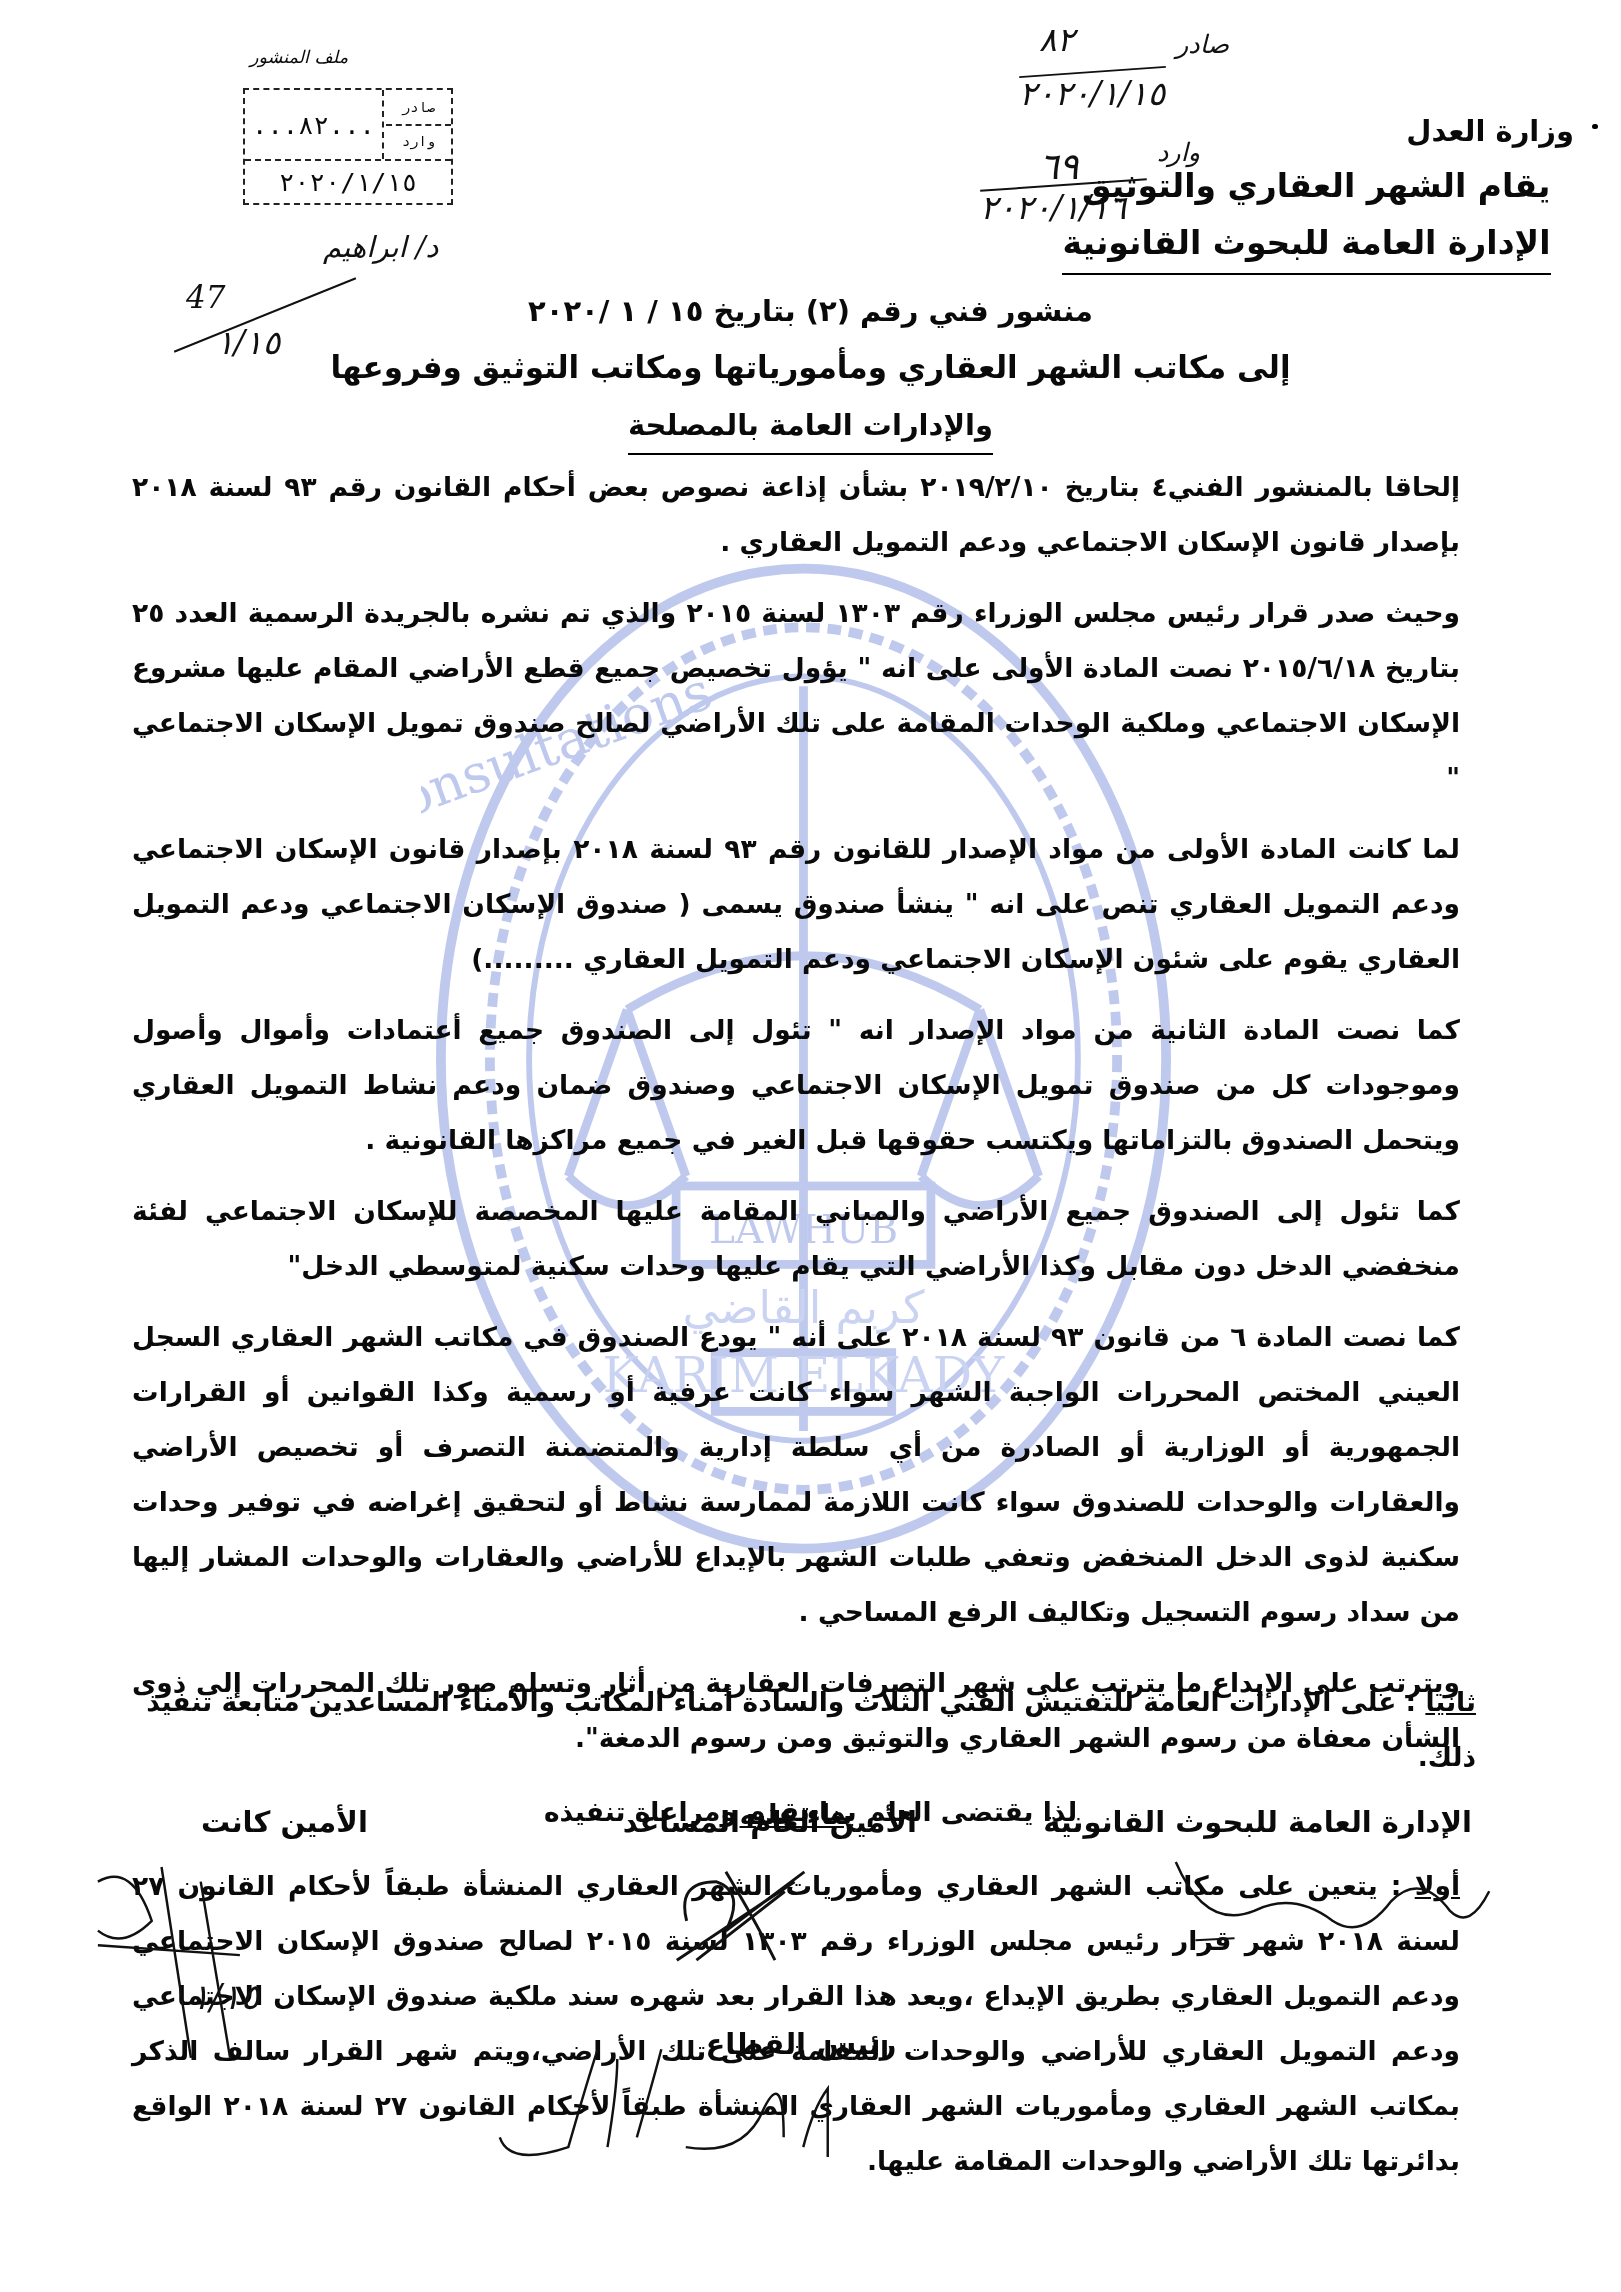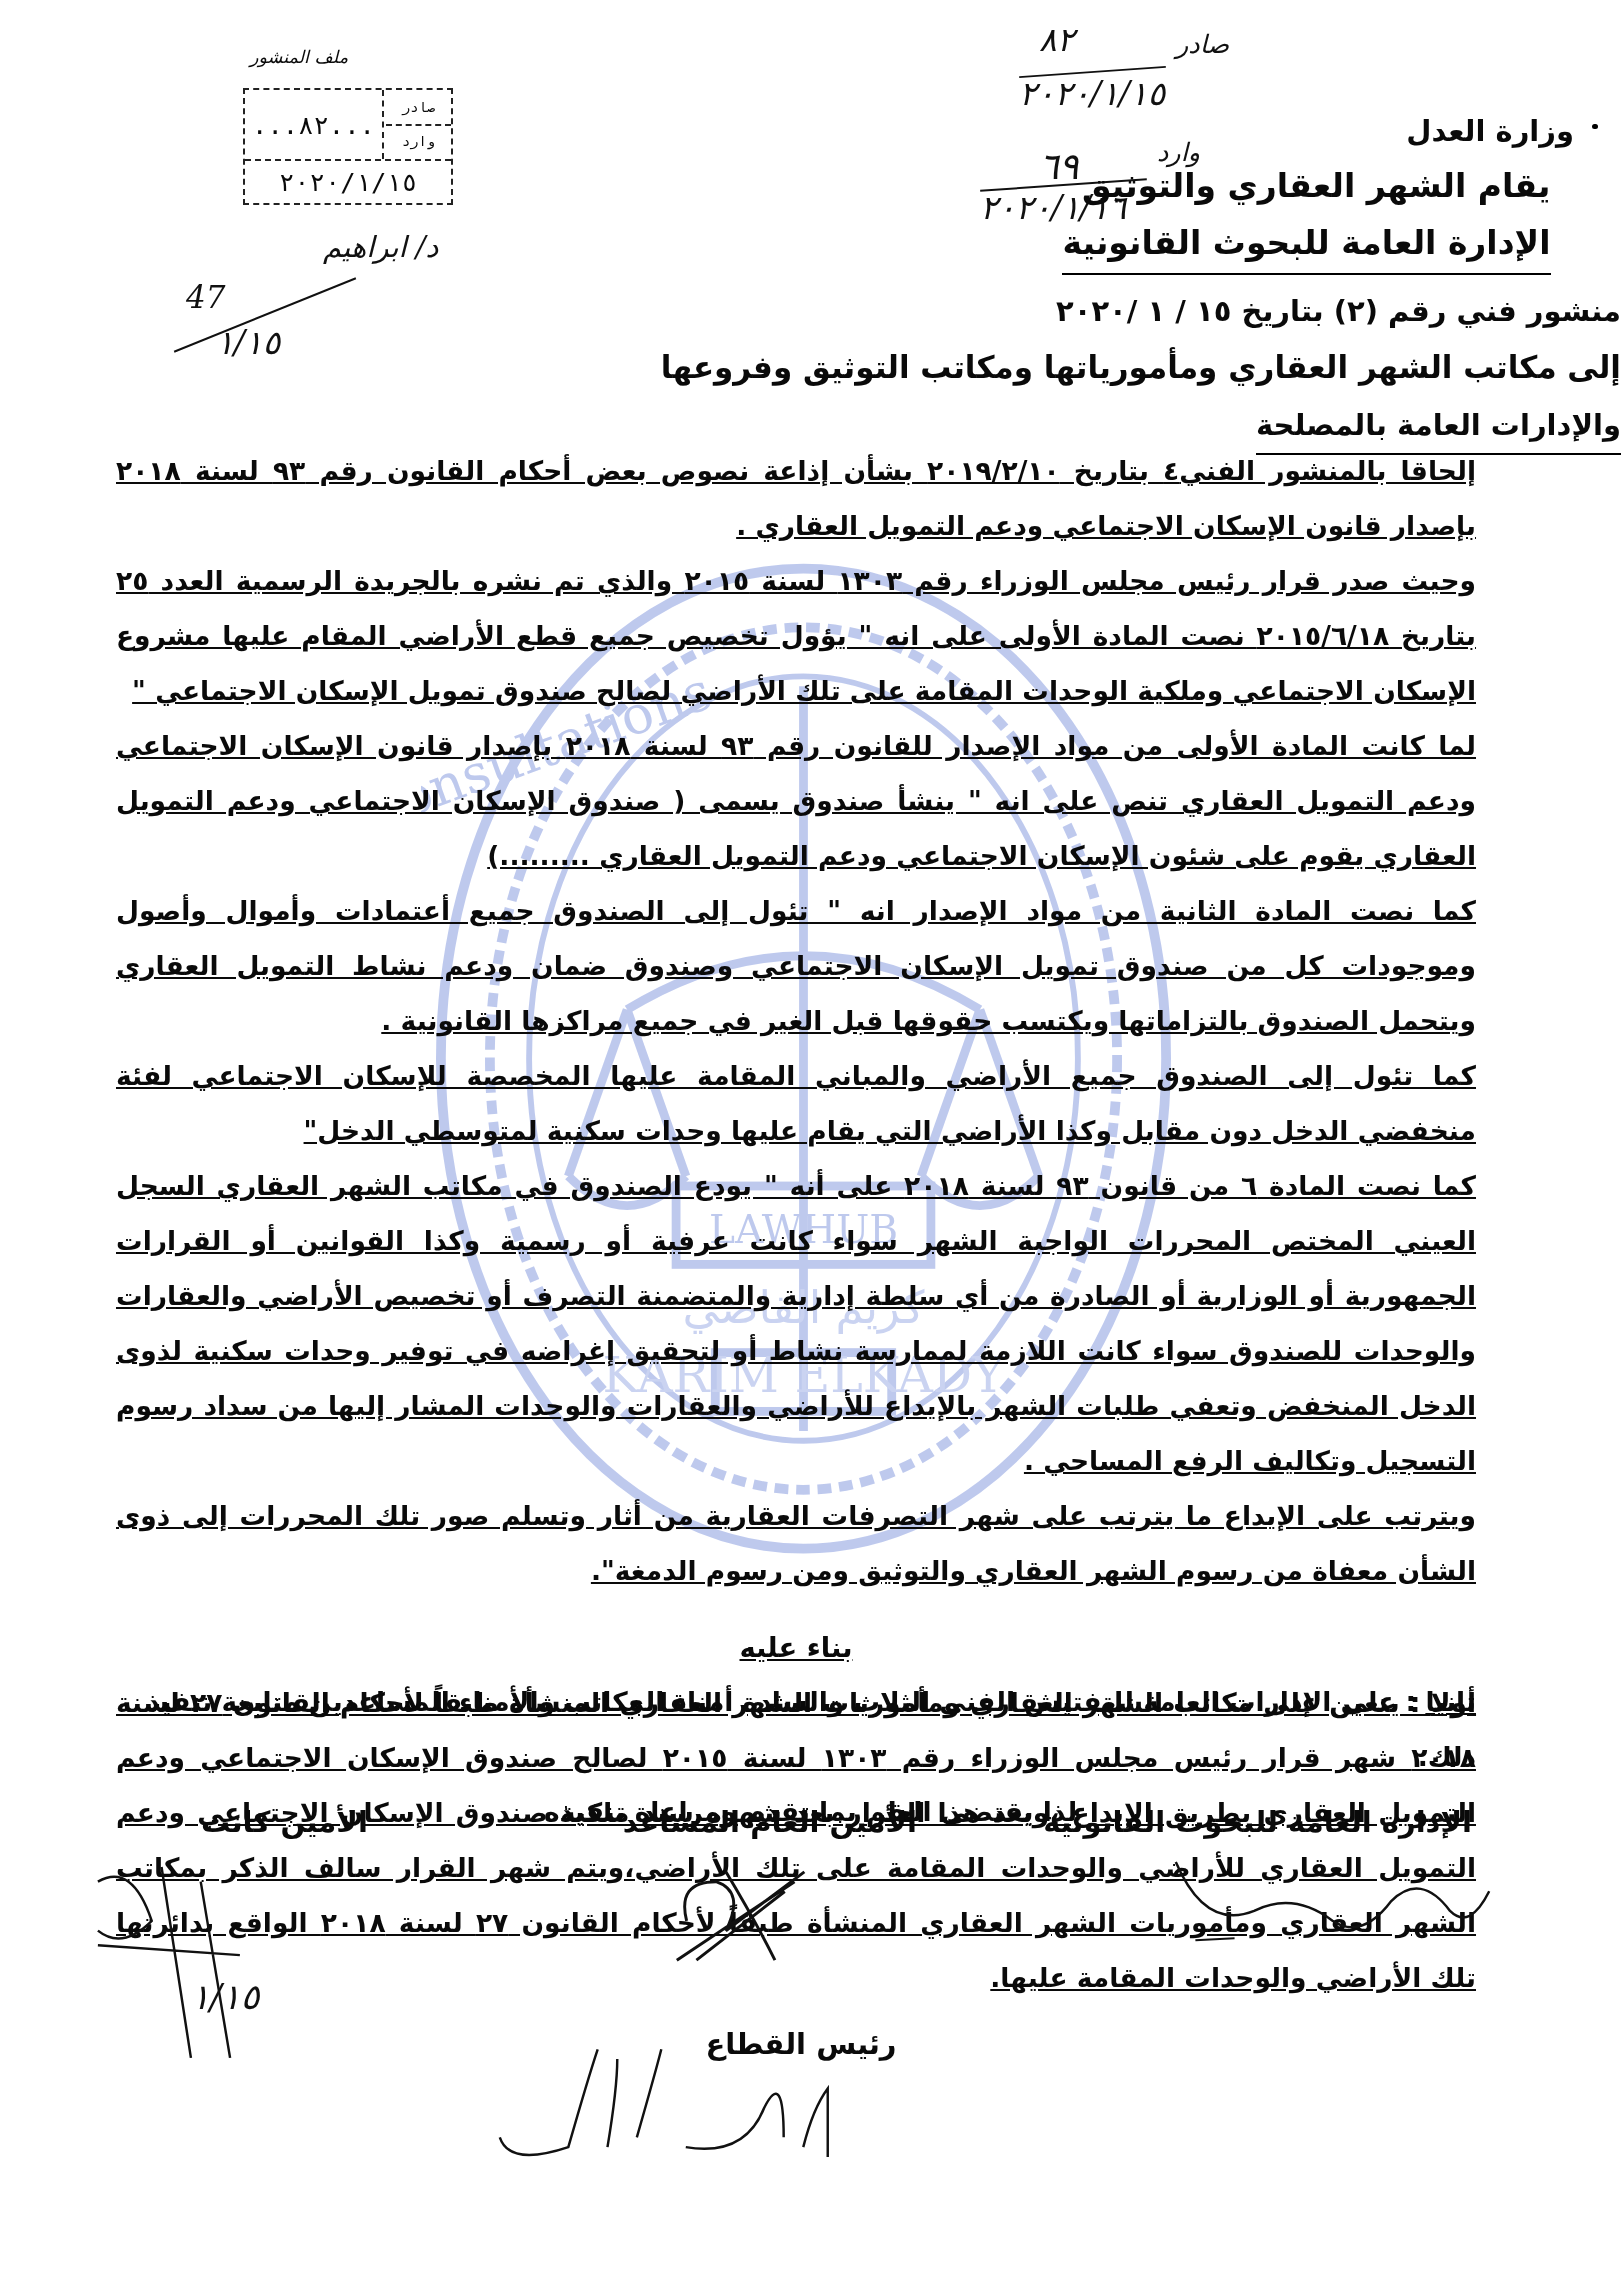--- a/index.html
+++ b/index.html
@@ -29,31 +29,31 @@
   .stamp .cellnum { position: absolute; left: 0; top: 0; width: 137px; height: 69px; border-right: 2px dashed #222; font-size: 25.5px; display:flex; align-items:center; justify-content:center; direction:ltr; }
   .stamp .celllbl { position: absolute; right: 0; width: 65px; height: 34px; font-size: 13.7px; display:flex; align-items:center; justify-content:center; }
   .stamp .celllbl.a { top: 0; border-bottom: 2px dashed #222; }
   .stamp .celllbl.b { top: 34px; }
   .stamp .row2 { position: absolute; top: 71px; left: 0; right: 0; height: 41px; font-size: 25.5px; display:flex; align-items:center; justify-content:center; direction:ltr; }
   .stamp-title { position: absolute; left: 250px; top: 47px; font-size: 17.6px; font-style: italic; letter-spacing: 1px; }
 
   .hand { position: absolute; font-family: "DejaVu Serif", serif; font-style: italic; color: #111; direction: ltr; }
 
   
-  .title-block { position: absolute; left: 0; right: 0; top: 286px; font-weight: bold; }
+  .title-block { position: absolute; left: 0; right: 0; top: 286px; text-align: center; font-weight: bold; }
   .title-block .t1 { font-size: 29px; line-height: 51px; }
   .title-block .t2 { font-size: 31px; line-height: 61px; }
   .title-block .t3 { font-size: 29px; line-height: 55px; display:inline-block; border-bottom: 2.9px solid #000; }
 
   
   .body-text {
     position: absolute; left: 116px; right: 145px; top: 443px;
     font-size: 26.5px; line-height: 55px; font-weight: bold; text-align: justify;
   }
-  .body-text p { margin: 0; text-decoration: underline; }
+  .body-text p { margin: 16px; }
   .center-heading { text-align: center; font-weight: bold; font-size: 27.4px; text-decoration: underline; }
   .ul { text-decoration: underline; }
 
   .conclusion { position: absolute; left: 145px; right: 145px; top: 1674px; font-size: 26.5px; line-height: 55px; font-weight: bold; }
   .conclusion .c2 { text-align: center; }
 
   .signatures { position: absolute; left: 0; right: 0; top: 1805px; font-size: 29px; font-weight: bold; }
   .sig { position: absolute; top: 0; }
   .sig.s1 { right: 149px; }
   .sig.s2 { right: 704px; }

